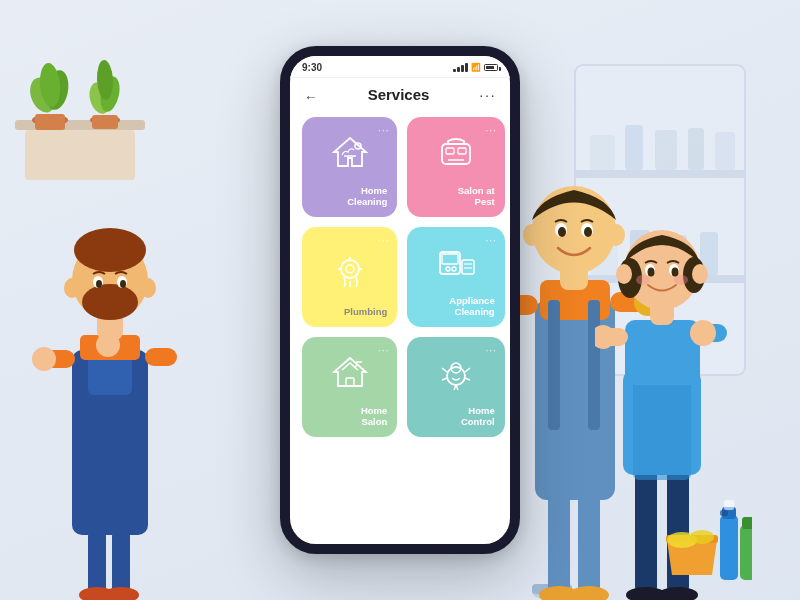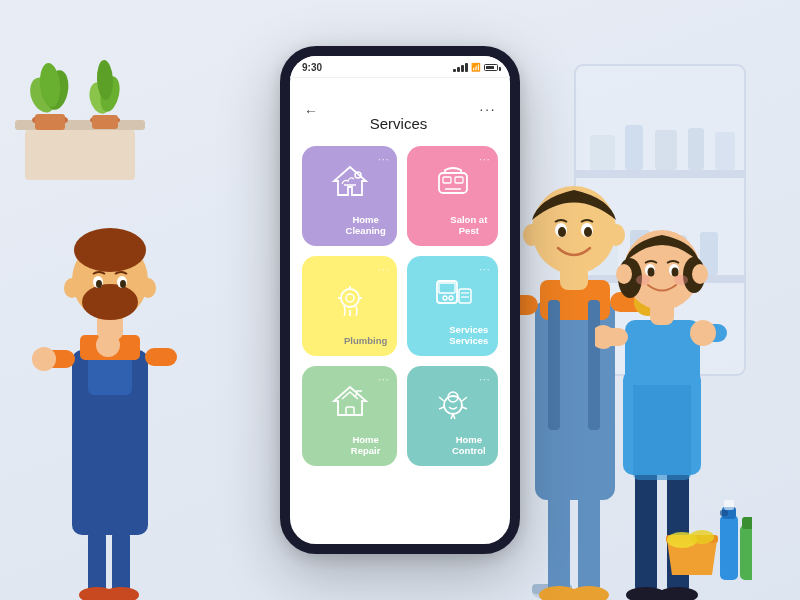--- a/index.html
+++ b/index.html
@@ -95,23 +95,22 @@
       justify-content: space-between;
       padding: 8px 14px 6px;
     }
     .back-arrow {
       font-size: 14px;
       color: #444;
       cursor: pointer;
     }
     .phone-title {
       font-size: 15px;
-      font-weight: 400;
+      font-weight: 700;
       color: #222;
-      margin-top: 29px;
     }
     .more-dots {
       font-size: 14px;
       color: #444;
       letter-spacing: 1px;
     }
 
     .services-grid {
       display: grid;
       grid-template-columns: 1fr 1fr;
@@ -138,21 +137,21 @@
       width: 44px;
       height: 44px;
       stroke: white;
       fill: none;
       stroke-width: 1.5;
     }
     .service-label {
       font-size: 9.5px;
       font-weight: 600;
       color: white;
-      text-align: center;
+      text-align: right;
       padding-left: 32px;
     }
     .dots-menu {
       position: absolute;
       top: 8px;
       right: 8px;
       color: rgba(255,255,255,0.8);
       font-size: 10px;
       letter-spacing: 0.5px;
     }
@@ -437,32 +436,32 @@
           <span class="dots-menu">···</span>
           <div class="service-icon"><svg viewBox="0 0 44 44">
               <rect x="6" y="12" width="20" height="22" rx="3" stroke="white" fill="none" stroke-width="1.8"></rect>
               <rect x="8" y="14" width="16" height="10" rx="1" stroke="white" fill="none" stroke-width="1.3"></rect>
               <circle cx="14" cy="29" r="2" stroke="white" fill="none" stroke-width="1.3"></circle>
               <circle cx="20" cy="29" r="2" stroke="white" fill="none" stroke-width="1.3"></circle>
               <rect x="28" y="20" width="12" height="14" rx="2" stroke="white" fill="none" stroke-width="1.5"></rect>
               <line x1="30" y1="24" x2="38" y2="24" stroke="white" stroke-width="1.2"></line>
               <line x1="30" y1="28" x2="38" y2="28" stroke="white" stroke-width="1.2"></line>
             </svg></div>
-          <div class="service-label">Services Services</div>
+          <div class="service-label">Appliance Cleaning</div>
         </div>
         <div class="service-card" style="background-color: rgb(165, 214, 167);">
           <span class="dots-menu">···</span>
           <div class="service-icon"><svg viewBox="0 0 44 44">
               <path d="M22 8 L6 22 H10 V36 H34 V22 H38 Z" stroke="white" fill="none" stroke-width="1.8"></path>
               <rect x="18" y="28" width="8" height="8" rx="1" stroke="white" fill="none" stroke-width="1.5"></rect>
               <path d="M14 20 L22 13 L30 20" stroke="white" fill="none" stroke-width="1.5"></path>
               <line x1="26" y1="18" x2="30" y2="14" stroke="white" stroke-width="1.5"></line>
               <line x1="28" y1="12" x2="34" y2="12" stroke="white" stroke-width="1.5"></line>
             </svg></div>
-          <div class="service-label">Home Repair</div>
+          <div class="service-label">Home Salon</div>
         </div>
         <div class="service-card" style="background-color: rgb(128, 203, 196);">
           <span class="dots-menu">···</span>
           <div class="service-icon"><svg viewBox="0 0 44 44">
               <circle cx="22" cy="26" r="9" stroke="white" fill="none" stroke-width="1.8"></circle>
               <circle cx="22" cy="18" r="5" stroke="white" fill="none" stroke-width="1.5"></circle>
               <line x1="13" y1="22" x2="8" y2="18" stroke="white" stroke-width="1.5"></line>
               <line x1="13" y1="28" x2="8" y2="30" stroke="white" stroke-width="1.5"></line>
               <line x1="31" y1="22" x2="36" y2="18" stroke="white" stroke-width="1.5"></line>
               <line x1="31" y1="28" x2="36" y2="30" stroke="white" stroke-width="1.5"></line>

